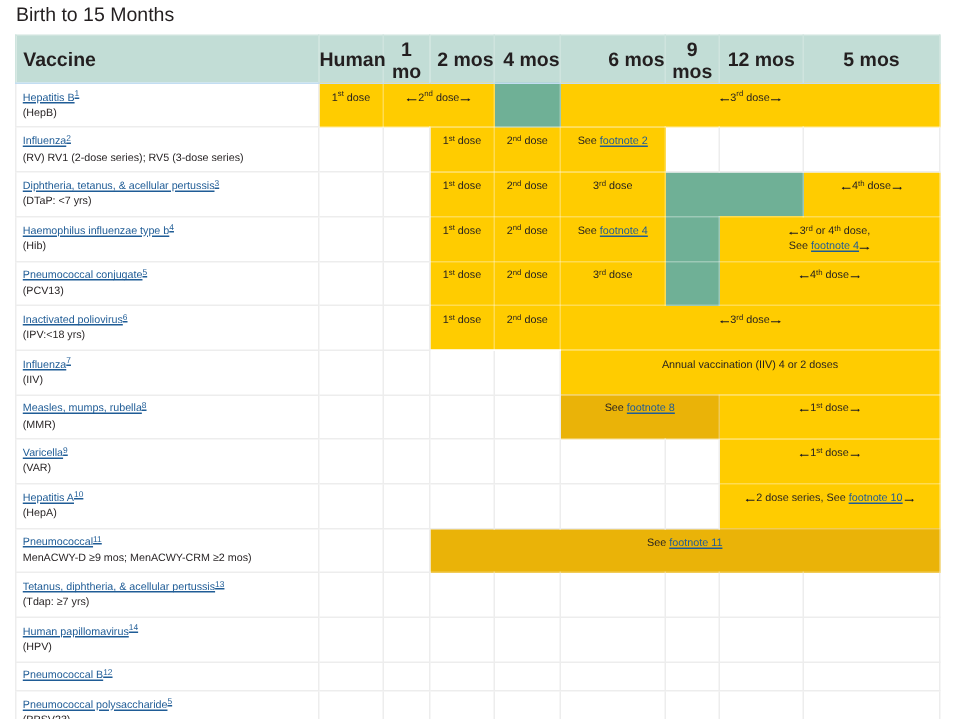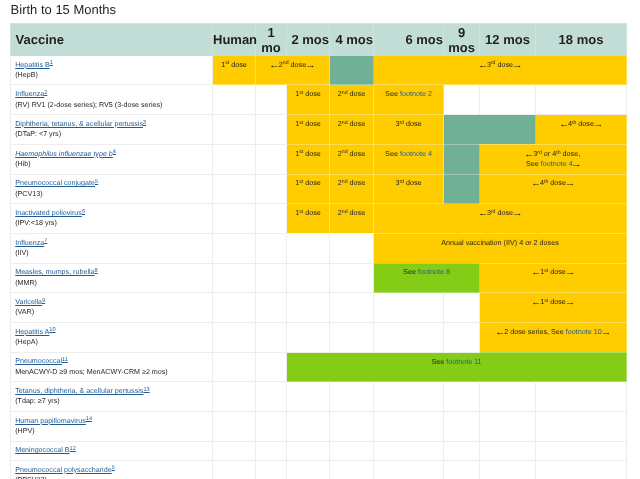--- a/index.html
+++ b/index.html
@@ -12,56 +12,56 @@
 #sched{position:absolute;left:10px;top:23px;width:617px;
      border-collapse:collapse;table-layout:fixed;}
 #sched th,#sched td{padding:0;margin:0;border:1px solid #ededed;
      vertical-align:middle;font-weight:400;box-sizing:border-box;}
 #sched thead th{background:#c2ddd6;height:18.4px;padding-top:0.8px;font-size:13px;font-weight:700;
      text-align:center;border:1px solid #cfe4de;border-bottom:1px solid #c2ddf2;color:#231f20;}
 #sched thead th.vx{text-align:left;padding-left:4.5px;}
 #sched tbody td{}
 #sched td.vaccine{padding:3.75px 2px 4.35px 4.2px;font-size:7.15px;line-height:10.3px;}
 .vname{color:#1f5c96;text-decoration:underline;text-decoration-thickness:0.55px;text-underline-offset:0.9px;}
-.vname.it{font-style:italic;}
+.vname.it{}
 .vsup{color:#1f5c96;text-decoration:underline;text-decoration-thickness:0.5px;text-underline-offset:0.6px;font-size:5.6px;
      line-height:0;position:relative;top:-2.4px;}
 .vsub{display:block;color:#231f20;}
 #sched td.cell .txt{white-space:pre;}
 #sched td.cell{text-align:center;font-size:7.2px;line-height:10.3px;color:#231f20;}
 #sched td.cell.one{padding-bottom:10.7px;}
 .sup{font-size:5.2px;line-height:0;position:relative;top:-2.4px;}
-.lnk{color:#1f5c96;text-decoration-thickness:0.55px;text-underline-offset:0.9px;}
+.lnk{color:#1f5c96;text-decoration:underline;text-decoration-thickness:0.55px;text-underline-offset:0.9px;}
 .arw{display:inline-block;width:6.6px;height:3.0px;position:relative;top:0.9px;}
 .arw.l{margin-right:0.8px;}
 .arw.r{margin-left:0.8px;}
 .arw svg{display:block;}
 #sched td.yellow{background:#ffcc00;border-color:rgba(255,255,255,0.32);}
 #sched td.green{background:#6fb096;border-color:rgba(255,255,255,0.32);}
-#sched td.purple{background:#84cc16;border-color:rgba(255,255,255,0.32);}
+#sched td.purple{background:#eab308;border-color:rgba(255,255,255,0.32);}
 #sched td.none{background:#ffffff;}
 
 </style>
 </head>
 <body>
 
 <div id="page-title">Birth to 15 Months</div>
 
 <table id="sched">
   <thead>
     <tr id="hrow">
         <th class="vx" style="width: 202px;">Vaccine</th>
         <th style="width: 43px;">Human</th>
         <th style="width: 31px;">1 mo</th>
         <th style="width: 43px; text-align: right;">2 mos</th>
         <th style="width: 44px; text-align: right;">4 mos</th>
         <th style="width: 70px; text-align: right;">6 mos</th>
         <th style="width: 36px; margin-top: 16px;">9 mos</th>
         <th style="width: 56px;">12 mos</th>
-        <th style="width: 91px;">18 mos</th>
+        <th style="width: 91px;">5 mos</th>
       </tr>
   </thead>
   <tbody id="brow">
       <tr>
         <td class="vaccine"><span class="vname">Hepatitis B</span><span class="vsup">1</span><span class="vsub">(HepB)</span></td>
         <td class="cell yellow one" colspan="1"><span class="txt">1</span><span class="sup">st</span><span class="txt"> dose</span></td>
         <td class="cell yellow one" colspan="2"><span class="arw l"><svg width="6.6" height="3.0" viewBox="0 0 66 30">
               <path d="M0 15 L17 4.5 L17 12 L66 12 L66 18 L17 18 L17 25.5 Z" fill="#231f20"></path>
             </svg></span><span class="txt">2</span><span class="sup">nd</span><span class="txt"> dose</span><span class="arw r"><svg width="6.6" height="3.0" viewBox="0 0 66 30">
               <path d="M66 15 L49 4.5 L49 12 L0 12 L0 18 L49 18 L49 25.5 Z" fill="#231f20"></path>
@@ -209,21 +209,21 @@
         <td class="cell none one" colspan="1"></td>
         <td class="cell none one" colspan="1"></td>
         <td class="cell none one" colspan="1"></td>
         <td class="cell none one" colspan="1"></td>
         <td class="cell none one" colspan="1"></td>
         <td class="cell none one" colspan="1"></td>
         <td class="cell none one" colspan="1"></td>
         <td class="cell none one" colspan="1"></td>
       </tr>
       <tr>
-        <td class="vaccine"><span class="vname">Meningococcal B</span><span class="vsup">12</span><span class="vsub"></span></td>
+        <td class="vaccine"><span class="vname">Pneumococcal B</span><span class="vsup">12</span><span class="vsub"></span></td>
         <td class="cell none one" colspan="1"></td>
         <td class="cell none one" colspan="1"></td>
         <td class="cell none one" colspan="1"></td>
         <td class="cell none one" colspan="1"></td>
         <td class="cell none one" colspan="1"></td>
         <td class="cell none one" colspan="1"></td>
         <td class="cell none one" colspan="1"></td>
         <td class="cell none one" colspan="1"></td>
       </tr>
       <tr>

